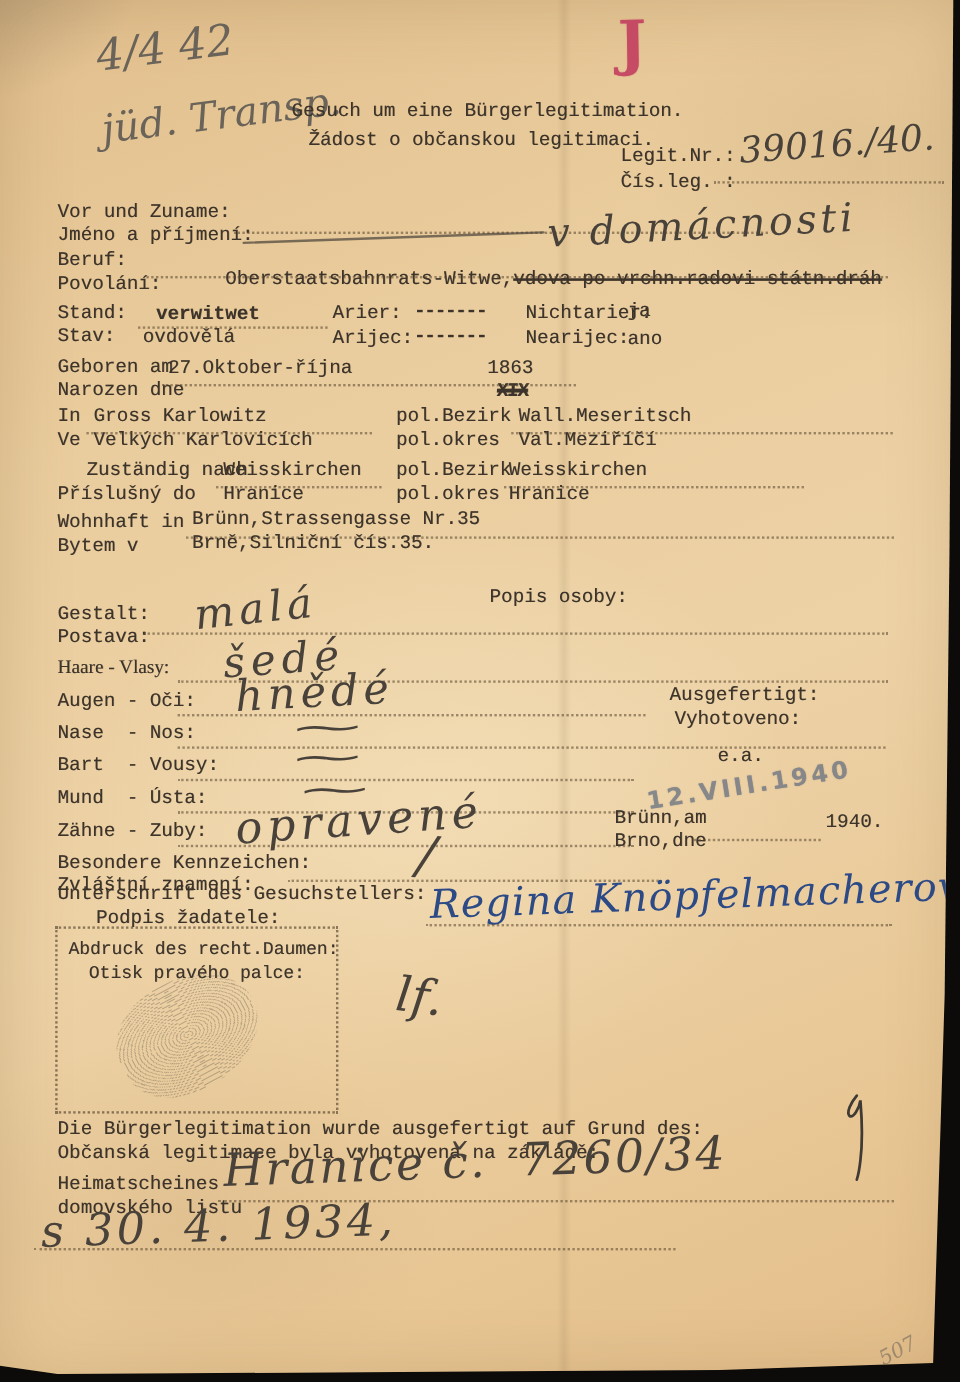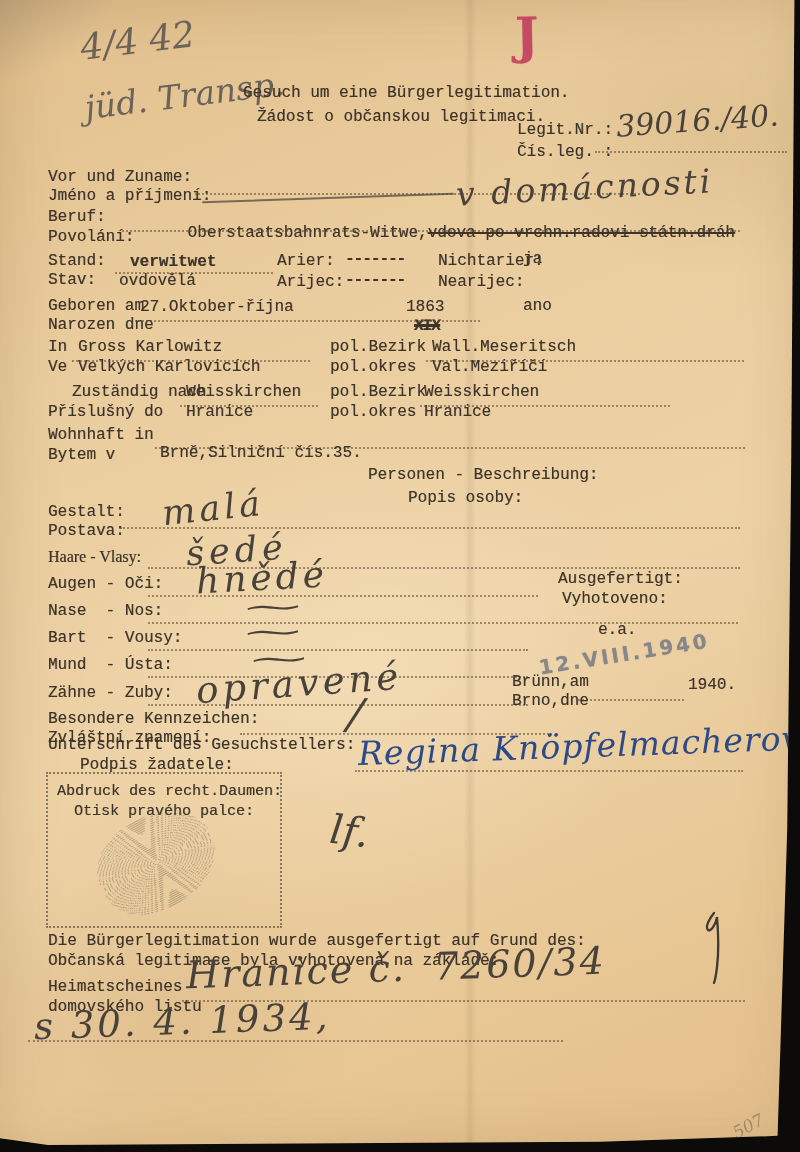--- a/index.html
+++ b/index.html
@@ -85,21 +85,21 @@
     <div class="dotline" style="left:115px;top:272px;width:158px;"></div>
 
     <div class="abs typed" style="left:277px;top:252px;">Arier:</div>
     <div class="abs typed" style="left:277px;top:273px;">Arijec:</div>
     <div class="abs typed dash" style="left:345px;top:250px;">-------</div>
     <div class="abs typed dash" style="left:345px;top:271px;">-------</div>
 
     <div class="abs typed" style="left:438px;top:252px;">Nichtarier:</div>
     <div class="abs typed" style="left:438px;top:273px;">Nearijec:</div>
     <div class="abs typed" style="left:523px;top:250px;">ja</div>
-    <div class="abs typed" style="left:523px;top:274px;margin-top:23px;">ano</div>
+    <div class="abs typed" style="left:523px;top:274px;">ano</div>
 
     <div class="abs typed" style="left:48px;top:297px;">Geboren am</div>
     <div class="abs typed" style="left:48px;top:316px;">Narozen dne</div>
     <div class="abs typed" style="left:140px;top:298px;">27.Oktober-října</div>
     <div class="abs typed" style="left:356px;top:298px;">
       <span class="struckx">XIX</span>
     </div>
     <div class="abs typed" style="left:406px;top:298px;">1863</div>
     <div class="dotline" style="left:135px;top:320px;width:345px;"></div>
 
@@ -119,25 +119,25 @@
     <div class="dotline" style="left:180px;top:405px;width:138px;"></div>
     <div class="abs typed" style="left:48px;top:403px;">Příslušný do</div>
     <div class="abs typed" style="left:186px;top:403px;">Hranice</div>
     <div class="abs typed" style="left:330px;top:383px;">pol.Bezirk</div>
     <div class="abs typed" style="left:424px;top:383px;">Weisskirchen</div>
     <div class="dotline" style="left:420px;top:405px;width:250px;"></div>
     <div class="abs typed" style="left:330px;top:403px;">pol.okres</div>
     <div class="abs typed" style="left:424px;top:403px;">Hranice</div>
 
     <div class="abs typed" style="left:48px;top:426px;">Wohnhaft in</div>
+    <div class="abs typed" style="left:160px;top:424px;">Brünn,Strassengasse Nr.35</div>
     <div class="dotline" style="left:155px;top:447px;width:590px;"></div>
     <div class="abs typed" style="left:48px;top:446px;">Bytem v</div>
     <div class="abs typed" style="left:160px;top:444px;">Brně,Silniční čís.35.</div>
 
-    <div class="abs typed" style="left:368px;top:466px;">Personen - Beschreibung:</div>
     <div class="abs typed" style="left:408px;top:489px;">Popis osoby:</div>
 
     <div class="abs typed" style="left:48px;top:503px;">Gestalt:</div>
     <div class="abs typed" style="left:48px;top:522px;">Postava:</div>
     <div class="abs hw ink" style="left:162px;top:488px;font-size:35px;transform:rotate(-6deg);letter-spacing:4px;">malá</div>
     <div class="dotline" style="left:120px;top:527px;width:620px;"></div>
 
     <div class="abs typed" style="left:48px;top:547px;font-family:Liberation Serif, serif;">Haare - Vlasy:</div>
     <div class="abs hw ink" style="left:186px;top:530px;font-size:35px;transform:rotate(-4deg);letter-spacing:5px;">šedé</div>
     <div class="dotline" style="left:148px;top:567px;width:592px;"></div>

